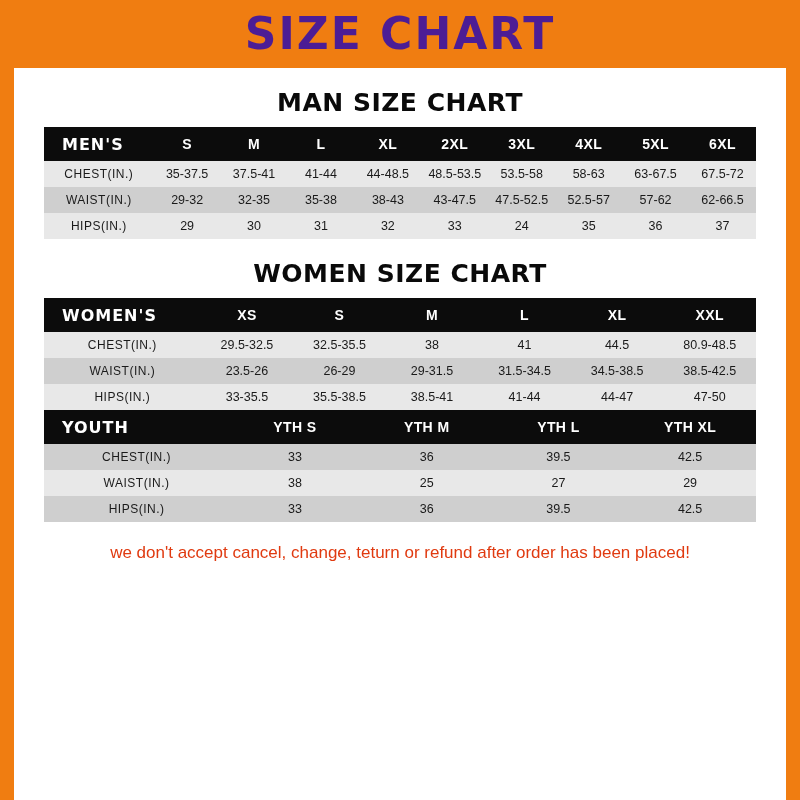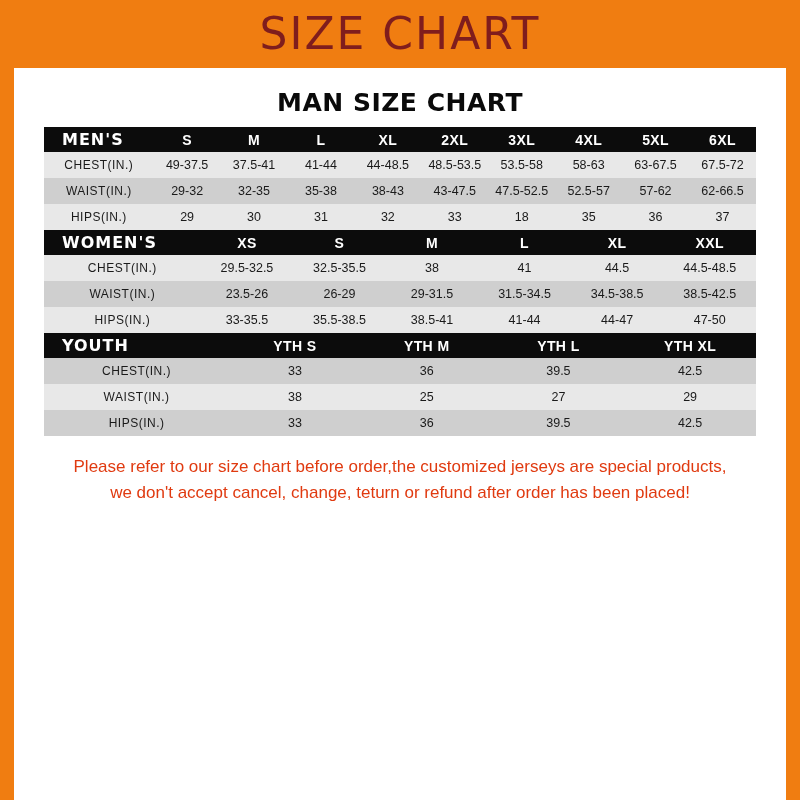--- a/index.html
+++ b/index.html
@@ -25,24 +25,24 @@
   .banner {
     height: 68px;
     background: #f07d11;
     display: flex;
     align-items: center;
     justify-content: center;
     margin: 0 -14px;
   }
   .banner-title {
     font-family: "DejaVu Sans", sans-serif;
-    font-weight: normal;
+    font-weight: bold;
     font-size: 44px;
     letter-spacing: 2px;
-    color: #7f1d1d;
+    color: #4c1d95;
     text-align: center;
     line-height: 1;
   }
   .content {
     padding: 0 30px;
   }
   .section-title {
     text-align: center;
     font-family: "DejaVu Sans", sans-serif;
     font-weight: bold;
@@ -66,21 +66,21 @@
     vertical-align: middle;
     font-family: "Liberation Sans", sans-serif;
   }
   table.size-table thead tr {
     background: #0c0c0c;
   }
   table.size-table thead th {
     color: #ffffff;
     font-weight: bold;
     font-size: 14px;
-    height: 25px;
+    height: 34px;
     letter-spacing: 0.4px;
   }
   table.size-table thead th.rowhead {
     text-align: left;
     padding-left: 18px;
     font-family: "DejaVu Sans", sans-serif;
     font-size: 16px;
     letter-spacing: 1px;
   }
   table.size-table tbody tr.light {
@@ -155,21 +155,21 @@
           <th>2XL</th>
           <th>3XL</th>
           <th>4XL</th>
           <th>5XL</th>
           <th>6XL</th>
         </tr>
       </thead>
       <tbody>
         <tr class="light">
           <td class="rowlabel">CHEST(IN.)</td>
-          <td>49-37.5</td>
+          <td>35-37.5</td>
           <td>37.5-41</td>
           <td>41-44</td>
           <td>44-48.5</td>
           <td>48.5-53.5</td>
           <td>53.5-58</td>
           <td>58-63</td>
           <td>63-67.5</td>
           <td>67.5-72</td>
         </tr>
         <tr class="dark">
@@ -184,28 +184,29 @@
           <td>57-62</td>
           <td>62-66.5</td>
         </tr>
         <tr class="light">
           <td class="rowlabel">HIPS(IN.)</td>
           <td>29</td>
           <td>30</td>
           <td>31</td>
           <td>32</td>
           <td>33</td>
-          <td>18</td>
+          <td>24</td>
           <td>35</td>
           <td>36</td>
           <td>37</td>
         </tr>
       </tbody>
     </table>
 
+    <div class="section-title">WOMEN SIZE CHART</div>
     <table class="size-table women-table">
       <colgroup>
         <col class="c0">
           <col class="c">
           <col class="c">
           <col class="c">
           <col class="c">
           <col class="c">
           <col class="c">
       </colgroup>
@@ -221,21 +222,21 @@
         </tr>
       </thead>
       <tbody>
         <tr class="light">
           <td class="rowlabel">CHEST(IN.)</td>
           <td>29.5-32.5</td>
           <td>32.5-35.5</td>
           <td>38</td>
           <td>41</td>
           <td>44.5</td>
-          <td>44.5-48.5</td>
+          <td>80.9-48.5</td>
         </tr>
         <tr class="dark">
           <td class="rowlabel">WAIST(IN.)</td>
           <td>23.5-26</td>
           <td>26-29</td>
           <td>29-31.5</td>
           <td>31.5-34.5</td>
           <td>34.5-38.5</td>
           <td>38.5-42.5</td>
         </tr>
@@ -287,18 +288,17 @@
           <td class="rowlabel">HIPS(IN.)</td>
           <td>33</td>
           <td>36</td>
           <td>39.5</td>
           <td>42.5</td>
         </tr>
       </tbody>
     </table>
 
     <div class="footer-note">
-      <div>Please refer to our size chart before order,the customized jerseys are special products,</div>
       <div>we don't accept cancel, change, teturn or refund after order has been placed!</div>
     </div>
 
   </div>
 </div>
 
 </body></html>

